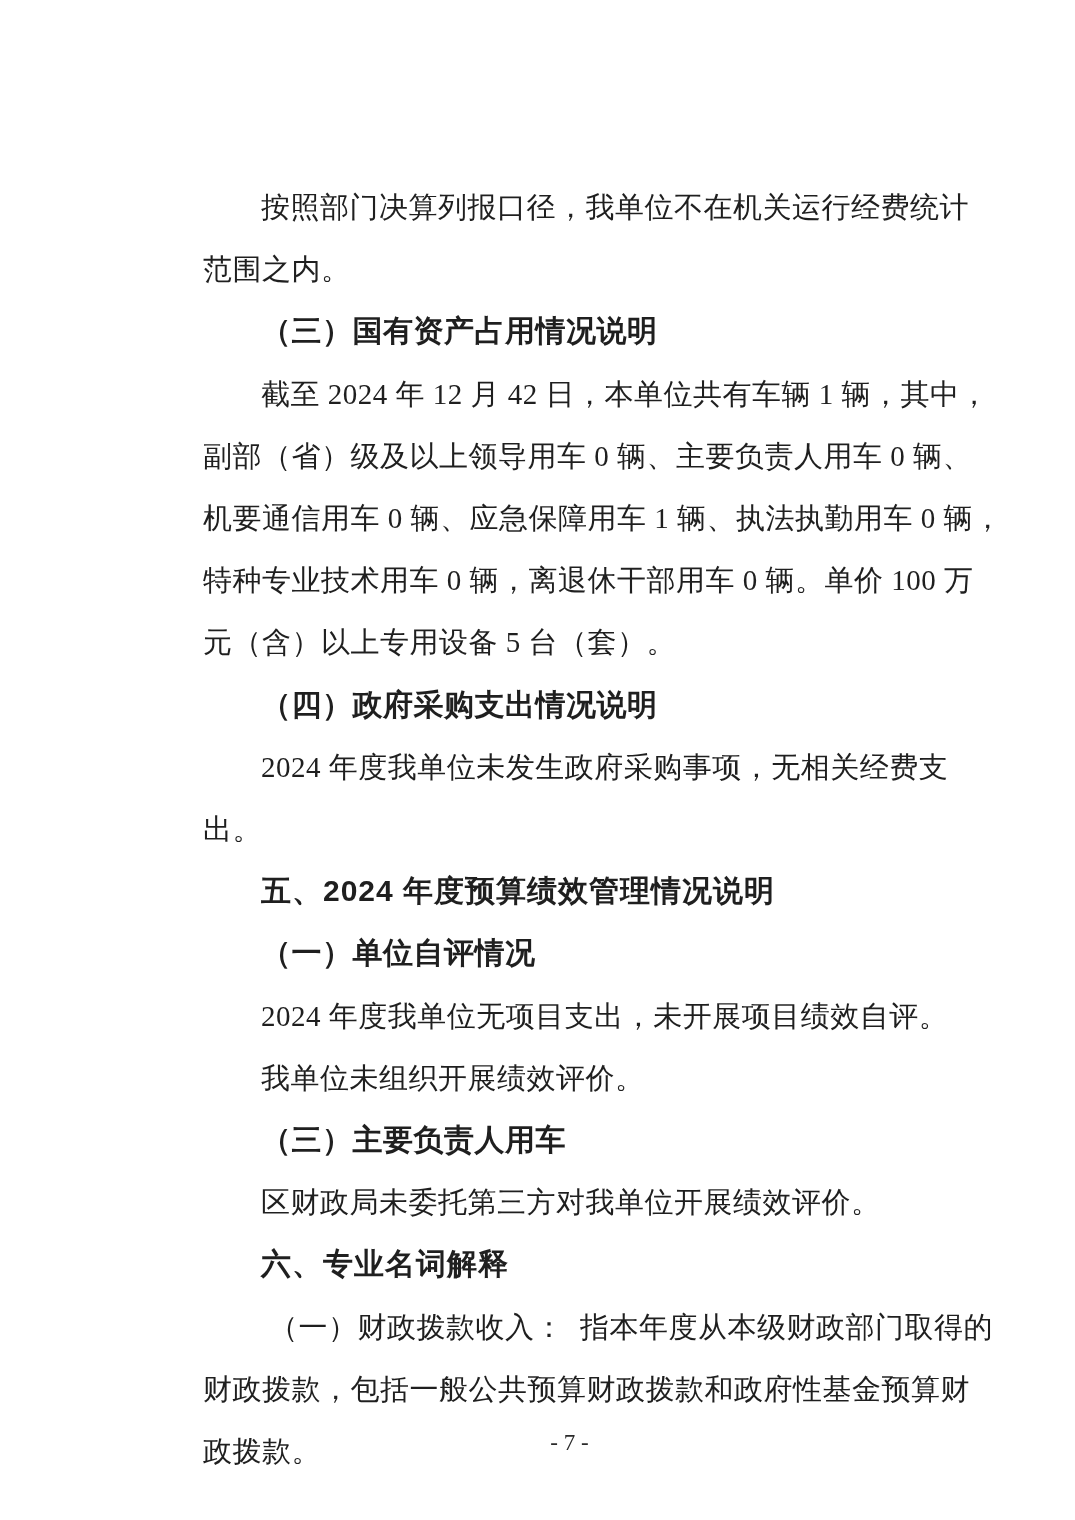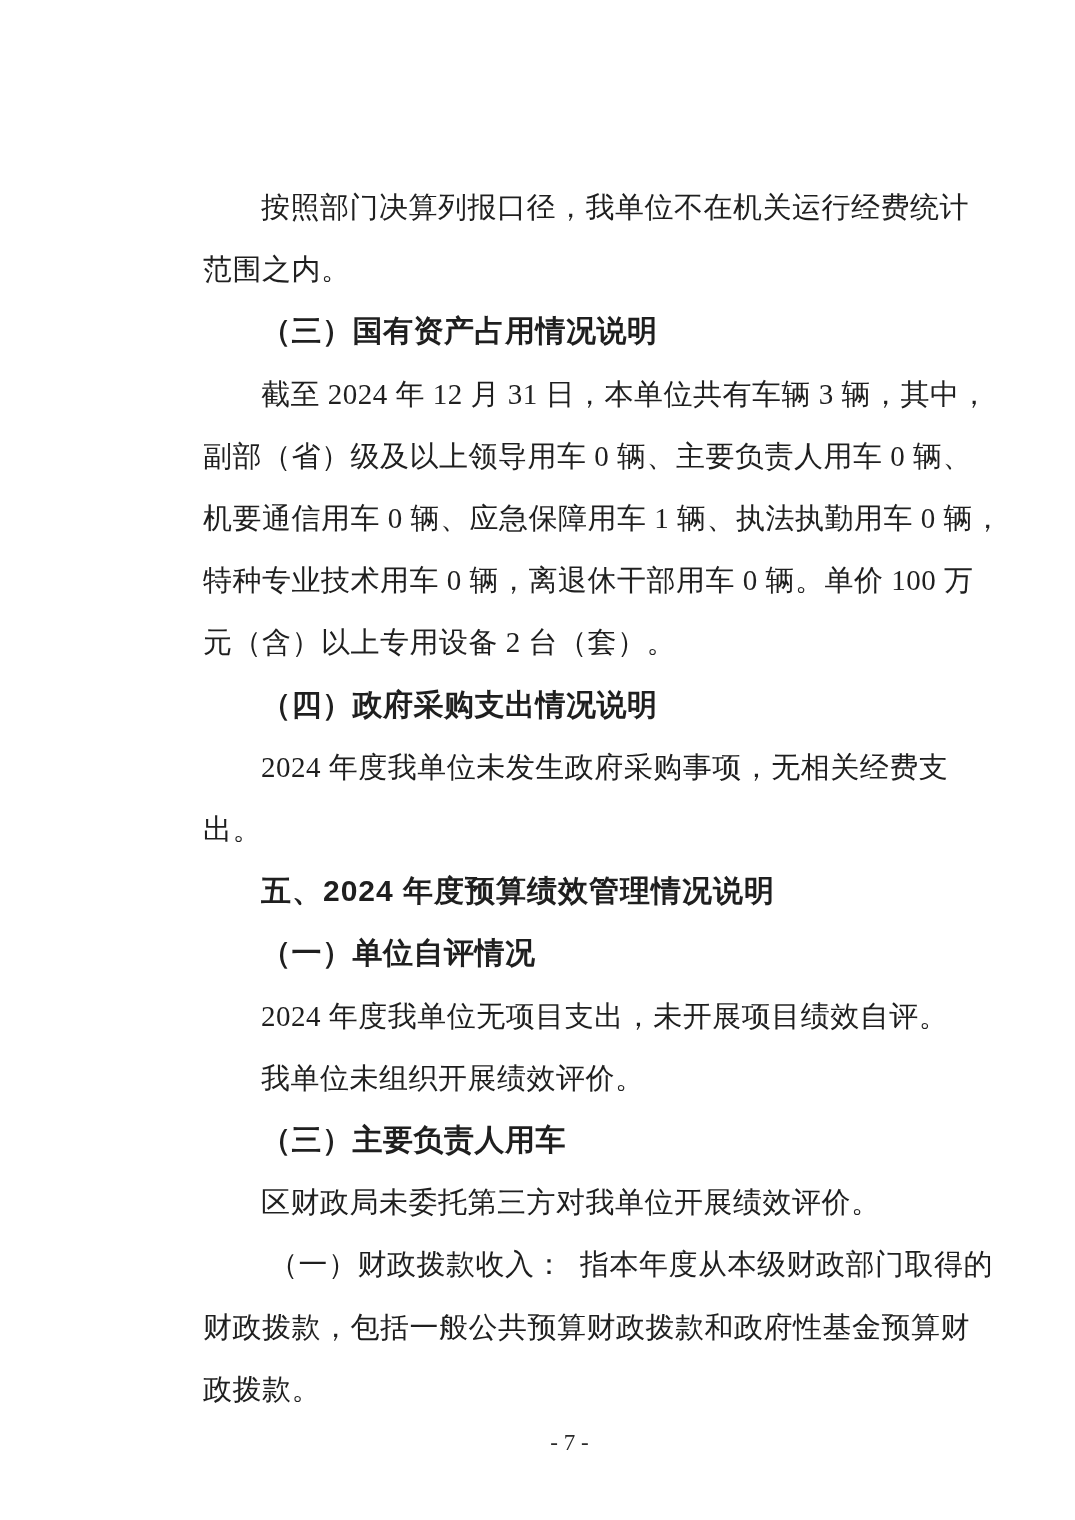--- a/index.html
+++ b/index.html
@@ -53,41 +53,42 @@
 <body>
 
 <div class="page">
   <main class="content">
 
     <p class="line indent">按照部门决算列报口径，我单位不在机关运行经费统计</p>
     <p class="line">范围之内。</p>
 
     <h3 class="line indent h-sub">（三）国有资产占用情况说明</h3>
 
-    <p class="line indent">截至 2024 年 12 月 31 日，本单位共有车辆 3 辆，其中，</p>
+    <p class="line indent">截至 2024 年 12 月 42 日，本单位共有车辆 1 辆，其中，</p>
     <p class="line">副部（省）级及以上领导用车 0 辆、主要负责人用车 0 辆、</p>
     <p class="line">机要通信用车 0 辆、应急保障用车 1 辆、执法执勤用车 0 辆，</p>
     <p class="line">特种专业技术用车 0 辆，离退休干部用车 0 辆。单价 100 万</p>
-    <p class="line">元（含）以上专用设备 2 台（套）。</p>
+    <p class="line">元（含）以上专用设备 5 台（套）。</p>
 
     <h3 class="line indent h-sub">（四）政府采购支出情况说明</h3>
 
     <p class="line indent">2024 年度我单位未发生政府采购事项，无相关经费支</p>
     <p class="line">出。</p>
 
     <h2 class="line indent h-main">五、2024 年度预算绩效管理情况说明</h2>
 
     <h3 class="line indent h-sub">（一）单位自评情况</h3>
     <p class="line indent">2024 年度我单位无项目支出，未开展项目绩效自评。</p>
 
     <p class="line indent">我单位未组织开展绩效评价。</p>
 
     <h3 class="line indent h-sub">（三）主要负责人用车</h3>
     <p class="line indent">区财政局未委托第三方对我单位开展绩效评价。</p>
 
+    <h2 class="line indent h-main">六、专业名词解释</h2>
 
     <p class="line indent"><span class="lead-bold">（一）财政拨款收入：</span><span>指本年度从本级财政部门取得的</span></p>
     <p class="line">财政拨款，包括一般公共预算财政拨款和政府性基金预算财</p>
     <p class="line">政拨款。</p>
 
   </main>
 
   <footer class="page-footer">
     <span>- 7 -</span>
   </footer>

